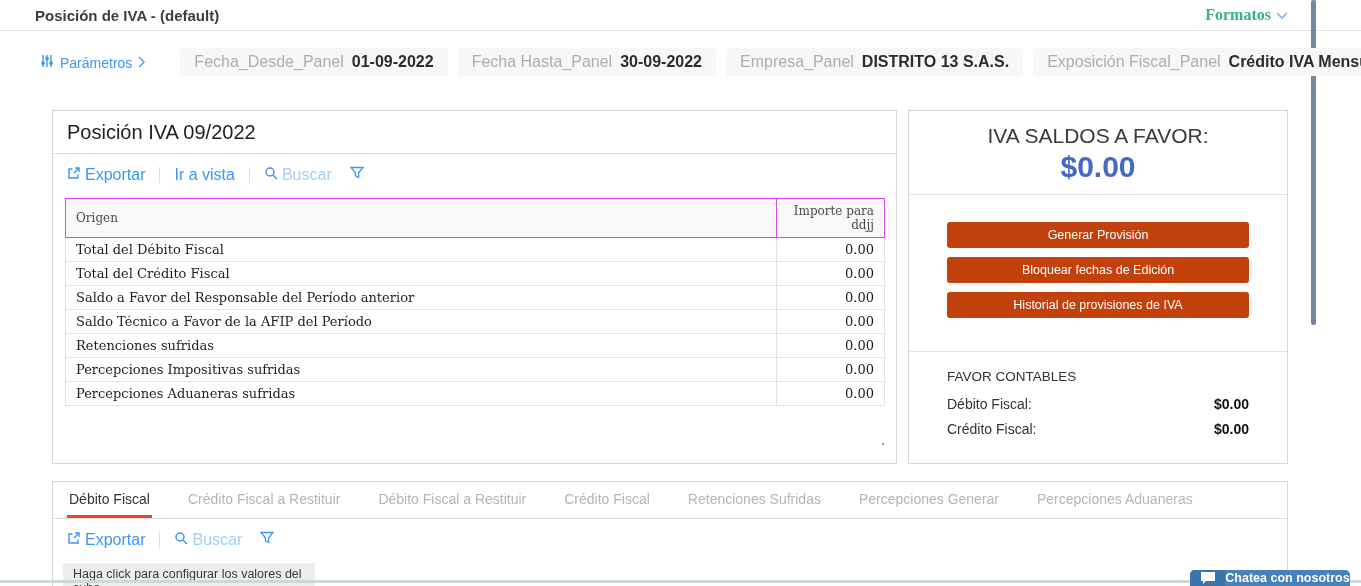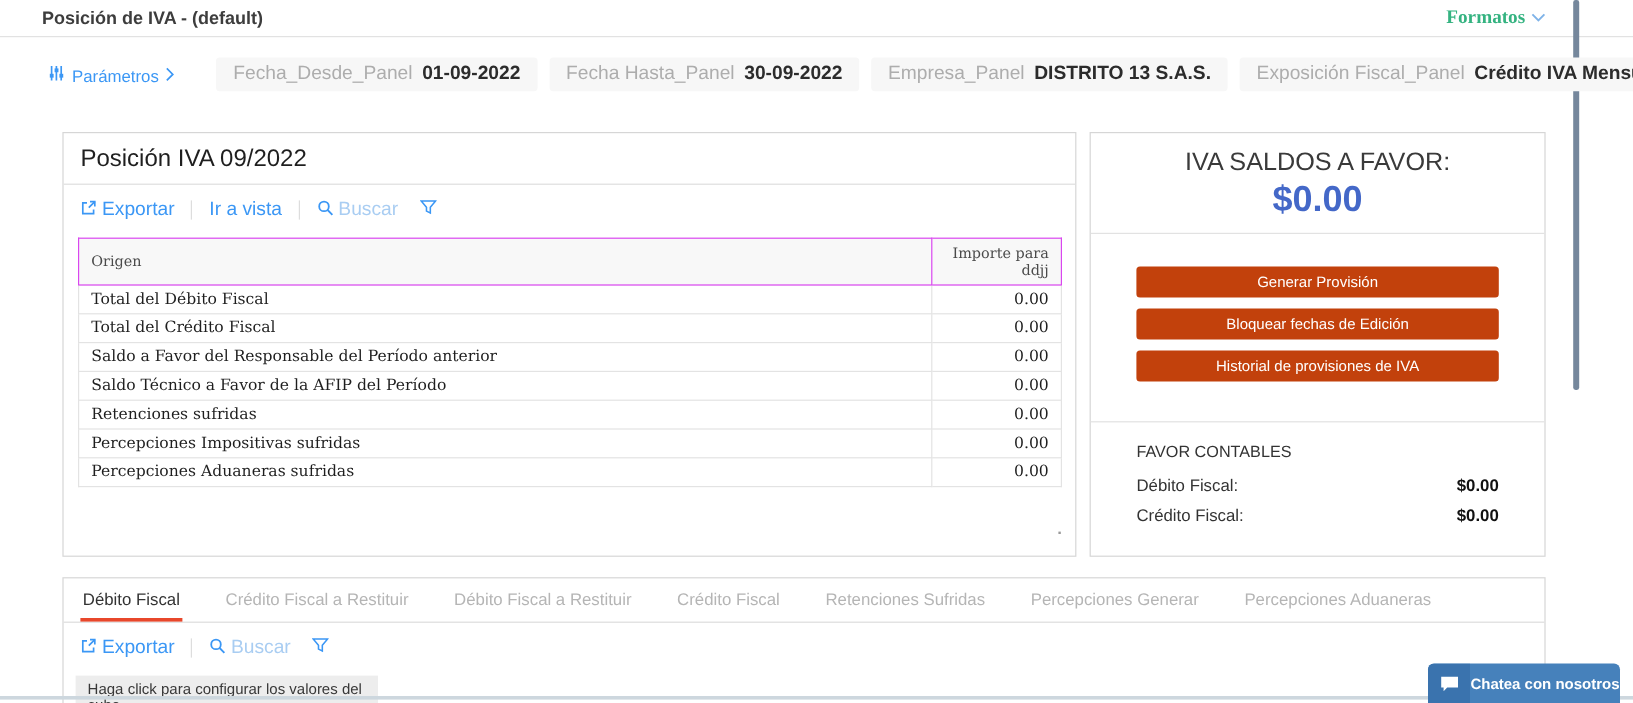--- a/index.html
+++ b/index.html
@@ -80,21 +80,21 @@
     border-bottom:3px solid transparent; white-space:nowrap;text-align:center; }
   .tab.active { color:#333; border-bottom-color:#e8472b; }
   .cube-hint { margin-left:10px; margin-top:2px; width:252px; background:#ededed;
     font-size:12.5px; color:#383838; padding:4px 10px; cursor:pointer; }
 
   
   .page-edge { position:absolute; left:0; top:580px; width:1361px; height:3px;
     background:#cdd7de; }
 
   
-  .chat { position:absolute; right:11px; bottom:0; height:33px; width:160px;
+  .chat { position:absolute; right:11px; bottom:0; height:16px; width:160px;
     background:#4681bb; border-radius:5px 5px 0 0; display:flex; align-items:stretch;
     cursor:pointer; overflow:hidden; }
   .chat-icon-zone { width:35px; background:#3a73ae; display:flex; align-items:center;
     justify-content:center; }
   .chat-label { flex:1; display:flex; align-items:center; justify-content:center;
     color:#fff; font-size:12.5px; font-weight:bold; white-space:nowrap; }
 </style>
 </head>
 <body>
 

